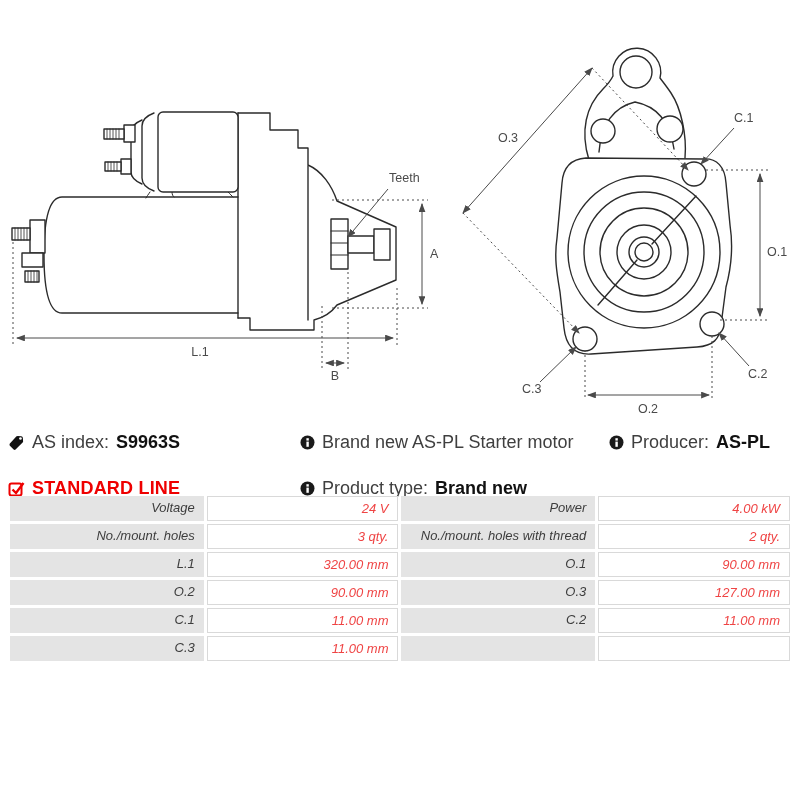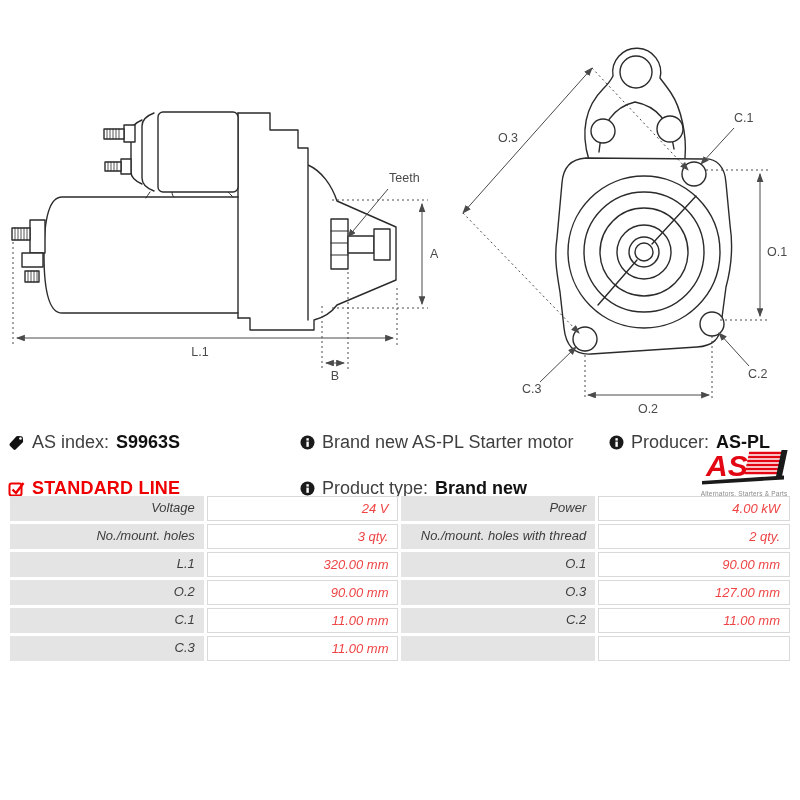--- a/index.html
+++ b/index.html
@@ -172,31 +172,20 @@
       <svg width="15" height="15" viewBox="0 0 15 15">
         <circle cx="7.5" cy="7.5" r="7" fill="#1a1a1a"></circle>
         <rect x="6.4" y="3.2" width="2.4" height="2.4" fill="#fff"></rect>
         <rect x="6.4" y="6.6" width="2.4" height="5.2" fill="#fff"></rect>
       </svg>
       <span class="lblgray">Product type:</span>
       <span class="bval">Brand new</span>
     </div>
   </div>
 
-  <div class="logo-wrap">
-    <svg width="92" height="38" viewBox="0 0 92 38">
-      <g transform="skewX(-12)">
-        <path d="M52,5 H86 M52,9 H86 M52,13 H86 M52,17 H86 M52,21 H86 M52,25 H86" stroke="#e30613" stroke-width="2.6"></path>
-        <path d="M84,2 L90,2 L90,30 L84,30 Z" fill="#1a1a1a"></path>
-      </g>
-      <path d="M4,33 L86,27.5 L86,31.5 L4,36.5 Z" fill="#1a1a1a"></path>
-      <text x="8" y="28" font-size="30" font-weight="bold" font-style="italic" fill="#e30613">AS</text>
-    </svg>
-    <div class="logo-caption">Alternators, Starters &amp; Parts</div>
-  </div>
 
   <table class="specs">
     <colgroup>
         <col style="width:192px">
         <col style="width:190px">
         <col style="width:192px">
         <col style="width:190px">
       </colgroup>
     <tbody>
       <tr>

